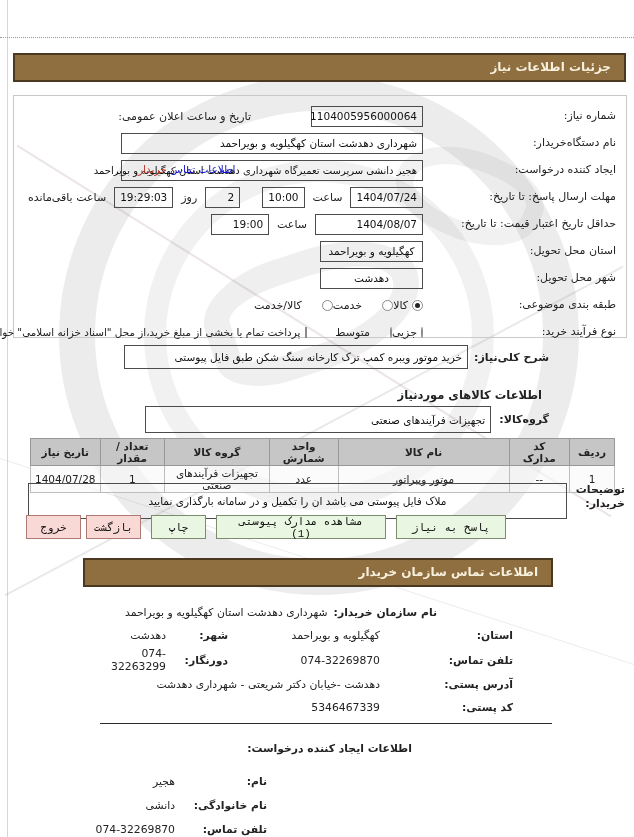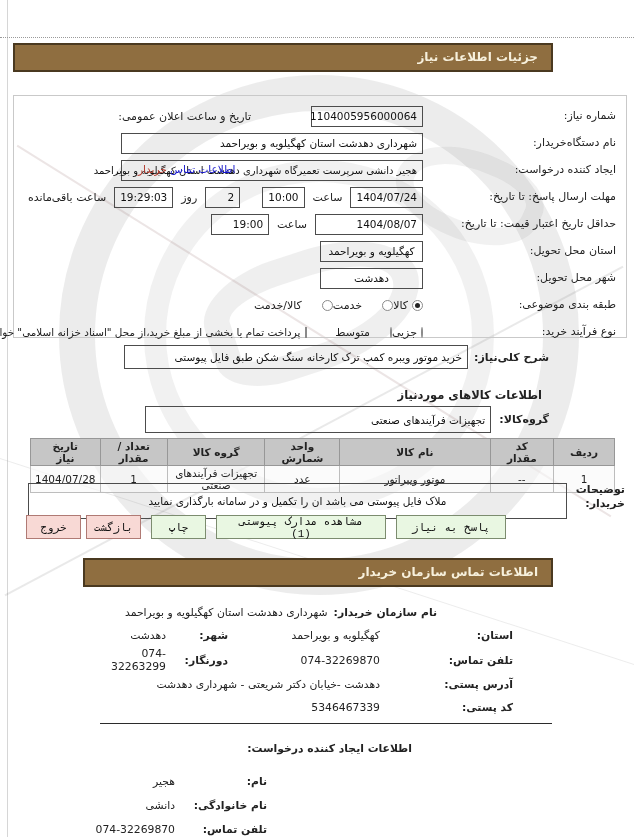--- a/index.html
+++ b/index.html
@@ -21,21 +21,21 @@
   .wm-line1 { top:330px; right:-30px; width:700px; height:2px; background:rgba(150,110,110,.18); transform:rotate(32deg); }
   .wm-line2 { top:430px; right:-30px; width:700px; height:2px; background:rgba(120,120,120,.16); transform:rotate(-28deg); }
   .wm-line3 { top:560px; right:-20px; width:680px; height:1px; background:rgba(120,120,120,.14); transform:rotate(18deg); }
 
   .zup { position:relative; z-index:1; }
 
   .bar {
     position:absolute; height:29px; background:#8f6e40; border:2px solid #4a3920;
     color:#f7f0dc; font-weight:bold; font-size:12px; line-height:25px; padding-right:13px;
   }
-  .bar1 { top:43px; left:13px; width:540px; }
+  .bar1 { top:53px; left:13px; width:613px; }
   .bar2 { top:558px; left:83px; width:470px; }
 
   .panel1 {
     position:absolute; top:95px; left:13px; width:614px; height:243px;
     border:1px solid #c9c9c9; background:transparent; padding:8px 10px 4px 6px;
   }
   .frow { display:flex; align-items:center; min-height:24px; margin-bottom:3px; white-space:nowrap; }
   .lbl { width:193px; flex:0 0 193px; color:#222; line-height:1.25; white-space:normal; }
   .lbl2 { margin:0 8px; }
   .inp {
@@ -58,21 +58,21 @@
   .note { font-size:10.4px; }
 
   .desc-row { position:absolute; top:345px; right:85px; left:10px; display:flex; align-items:center; }
   .b { font-weight:bold; }
   .desc-box { width:344px; height:24px; margin-right:6px; }
   .sec-title { position:absolute; top:388px; right:92px; font-weight:bold; font-size:11.5px; }
   .group-row { position:absolute; top:406px; right:85px; display:flex; align-items:center; }
   .group-box { width:346px; height:27px; margin-right:8px; justify-content:flex-start; }
 
   table.goods { position:absolute; top:438px; left:30px; width:585px; border-collapse:collapse; font-size:10.5px; }
-  table.goods th { background:#c6c6c6; border:1px solid #979797; height:22px; font-weight:bold; padding:1px 16px; }
+  table.goods th { background:#c6c6c6; border:1px solid #979797; height:22px; font-weight:bold; padding:1px 8px; }
   table.goods td { background:rgba(248,248,248,.6); border:1px solid #bdbdbd; height:22px; text-align:center; padding:1px 4px; }
   th.c-row{width:44px} th.c-code{width:64px} th.c-name{width:212px} th.c-unit{width:72px} th.c-grp{width:122px} th.c-qty{width:70px}
 
   .notes-row { position:absolute; top:483px; right:9px; left:28px; display:flex; align-items:flex-start; }
   .notes-lbl { width:58px; flex:0 0 58px; font-weight:bold; line-height:1.3; white-space:normal; }
   .notes-box { flex:1; height:36px; justify-content:center; }
 
   .btnrow { position:absolute; top:515px; right:128px; display:flex; gap:10px; }
   .btn {
     height:24px; border:1px solid #7c8c6f; background:#e9f7e2; font-size:10.8px;
@@ -194,21 +194,21 @@
 
   <div class="group-row zup">
     <span class="b">گروه‌کالا:</span>
     <span class="inp group-box">تجهیزات فرآیندهای  صنعتی</span>
   </div>
 
   <table class="goods zup">
     <thead>
       <tr>
         <th class="c-row">ردیف</th>
-        <th class="c-code">کد مقدار</th>
+        <th class="c-code">کد مدارک</th>
         <th class="c-name">نام کالا</th>
         <th class="c-unit">واحد شمارش</th>
         <th class="c-grp">گروه کالا</th>
         <th class="c-qty">تعداد / مقدار</th>
         <th>تاریخ نیاز</th>
       </tr>
     </thead>
     <tbody>
       <tr>
         <td>1</td>

